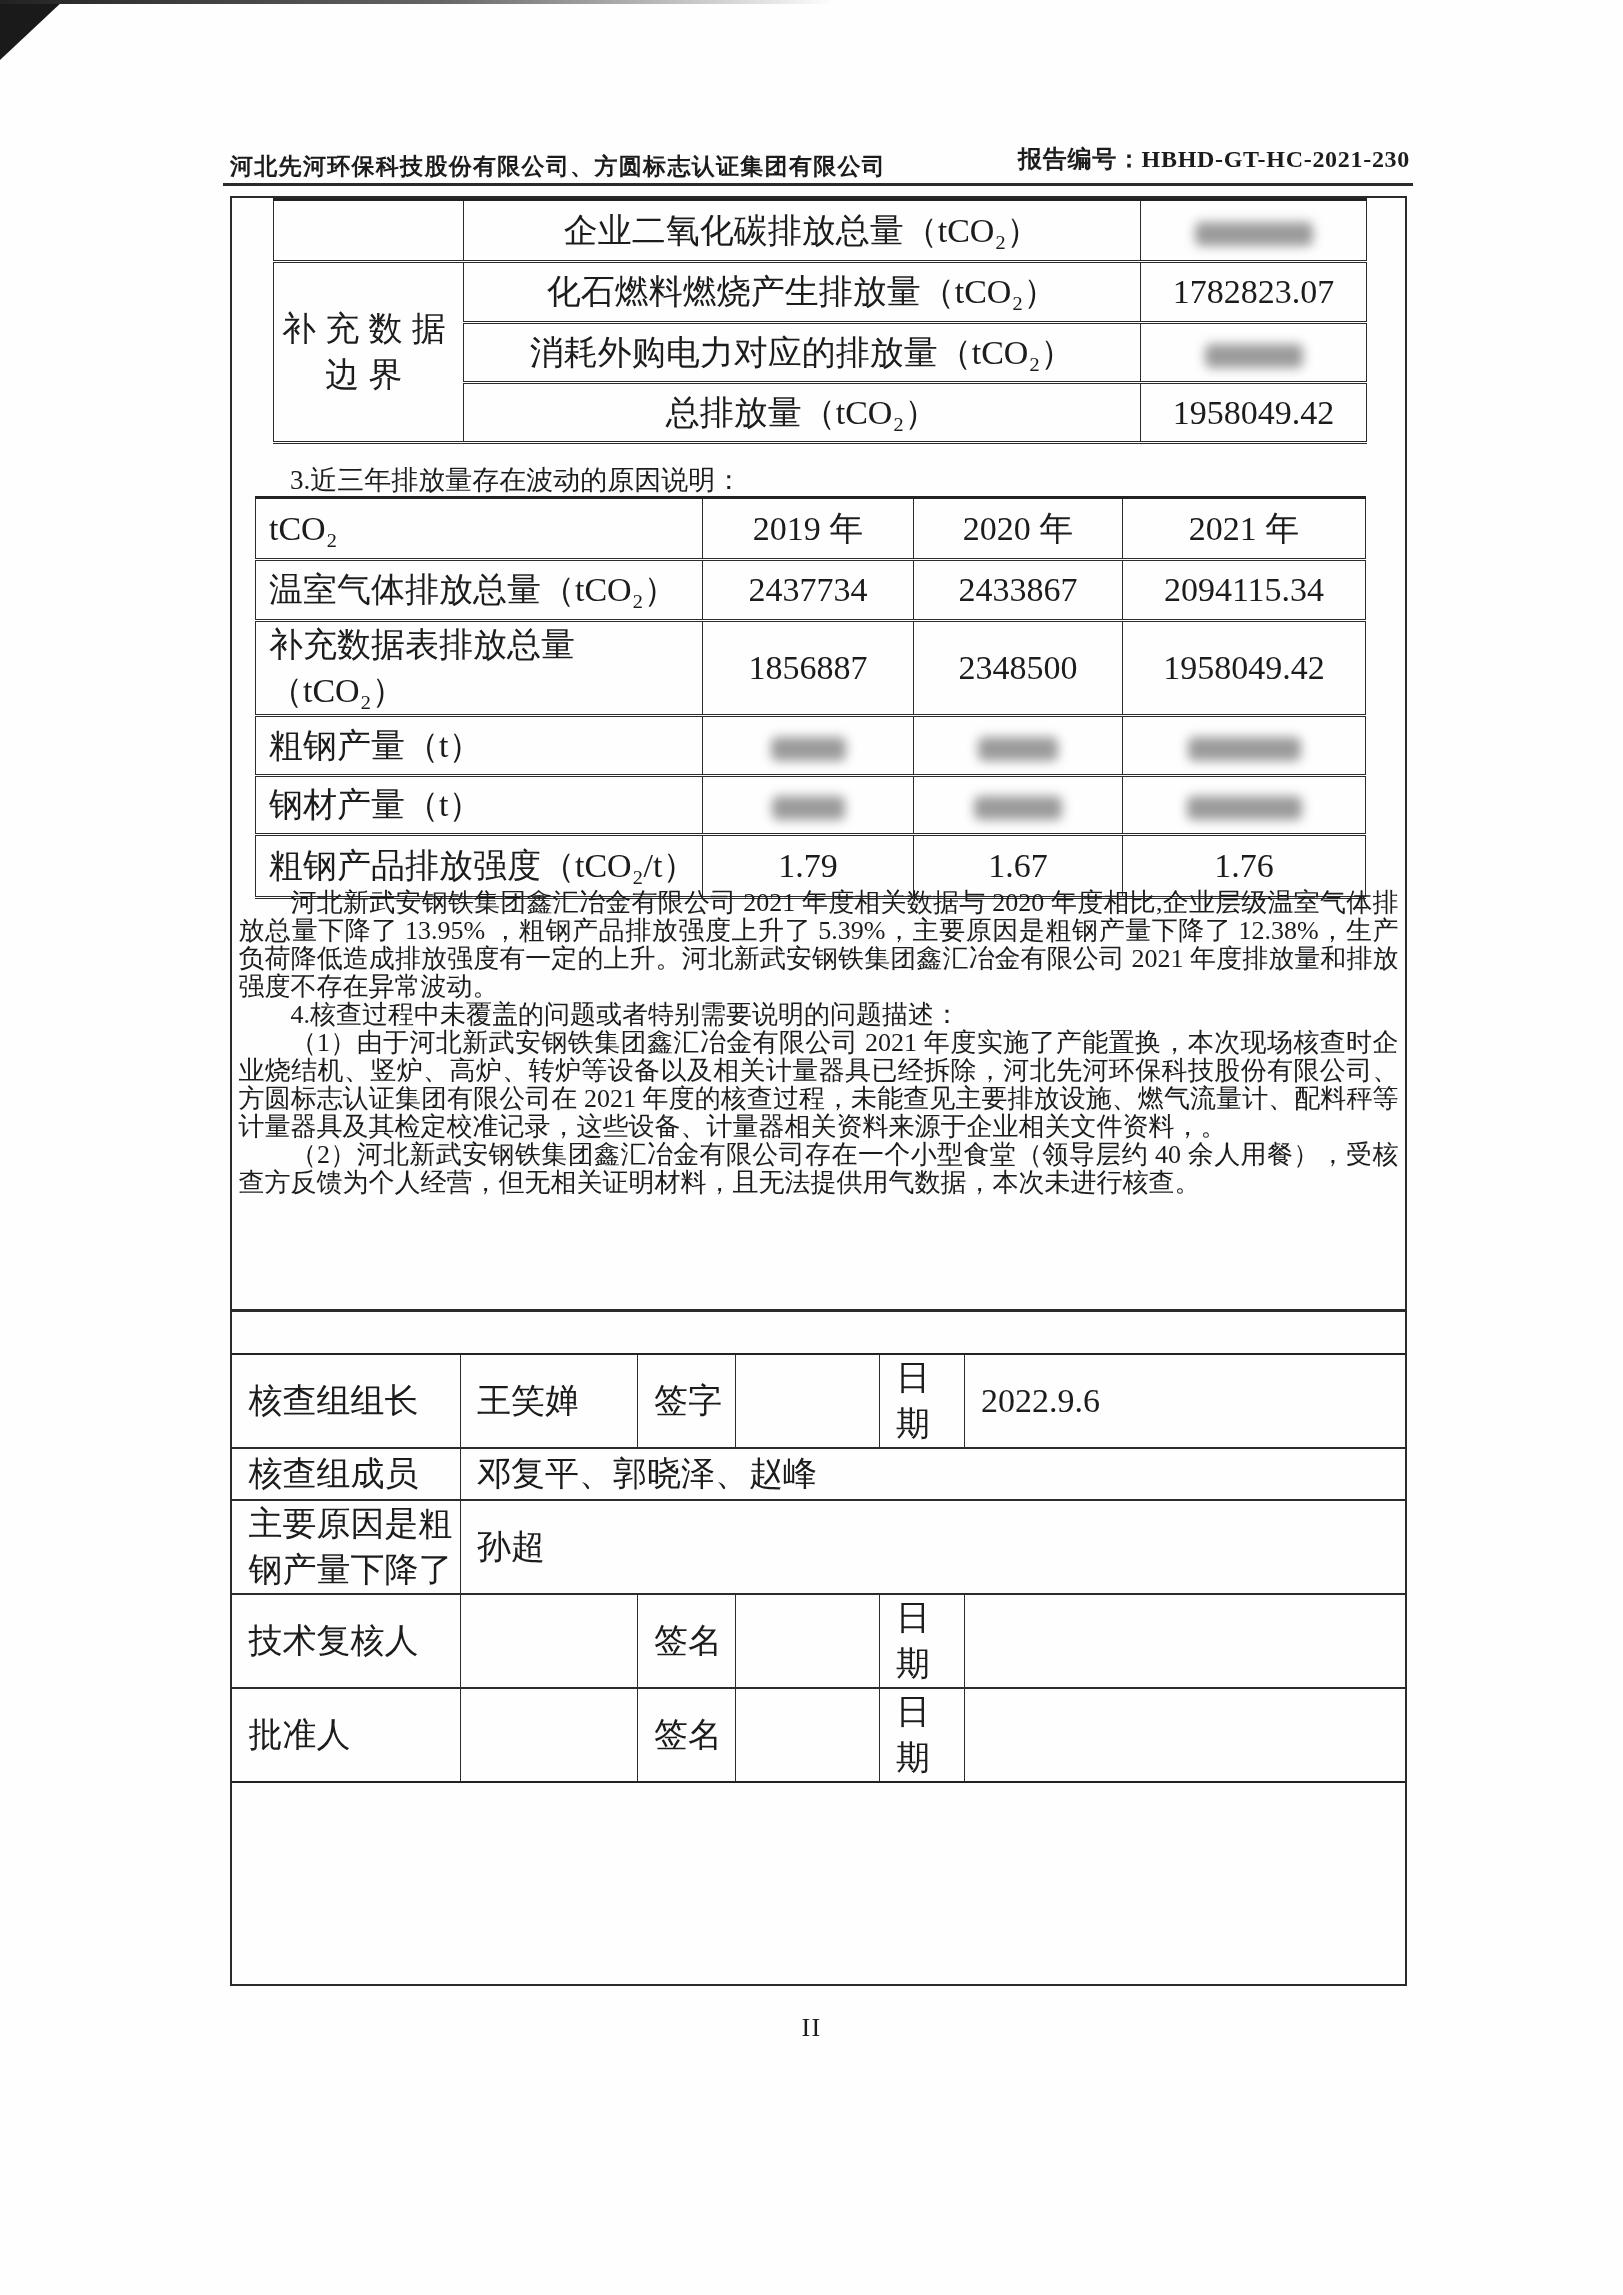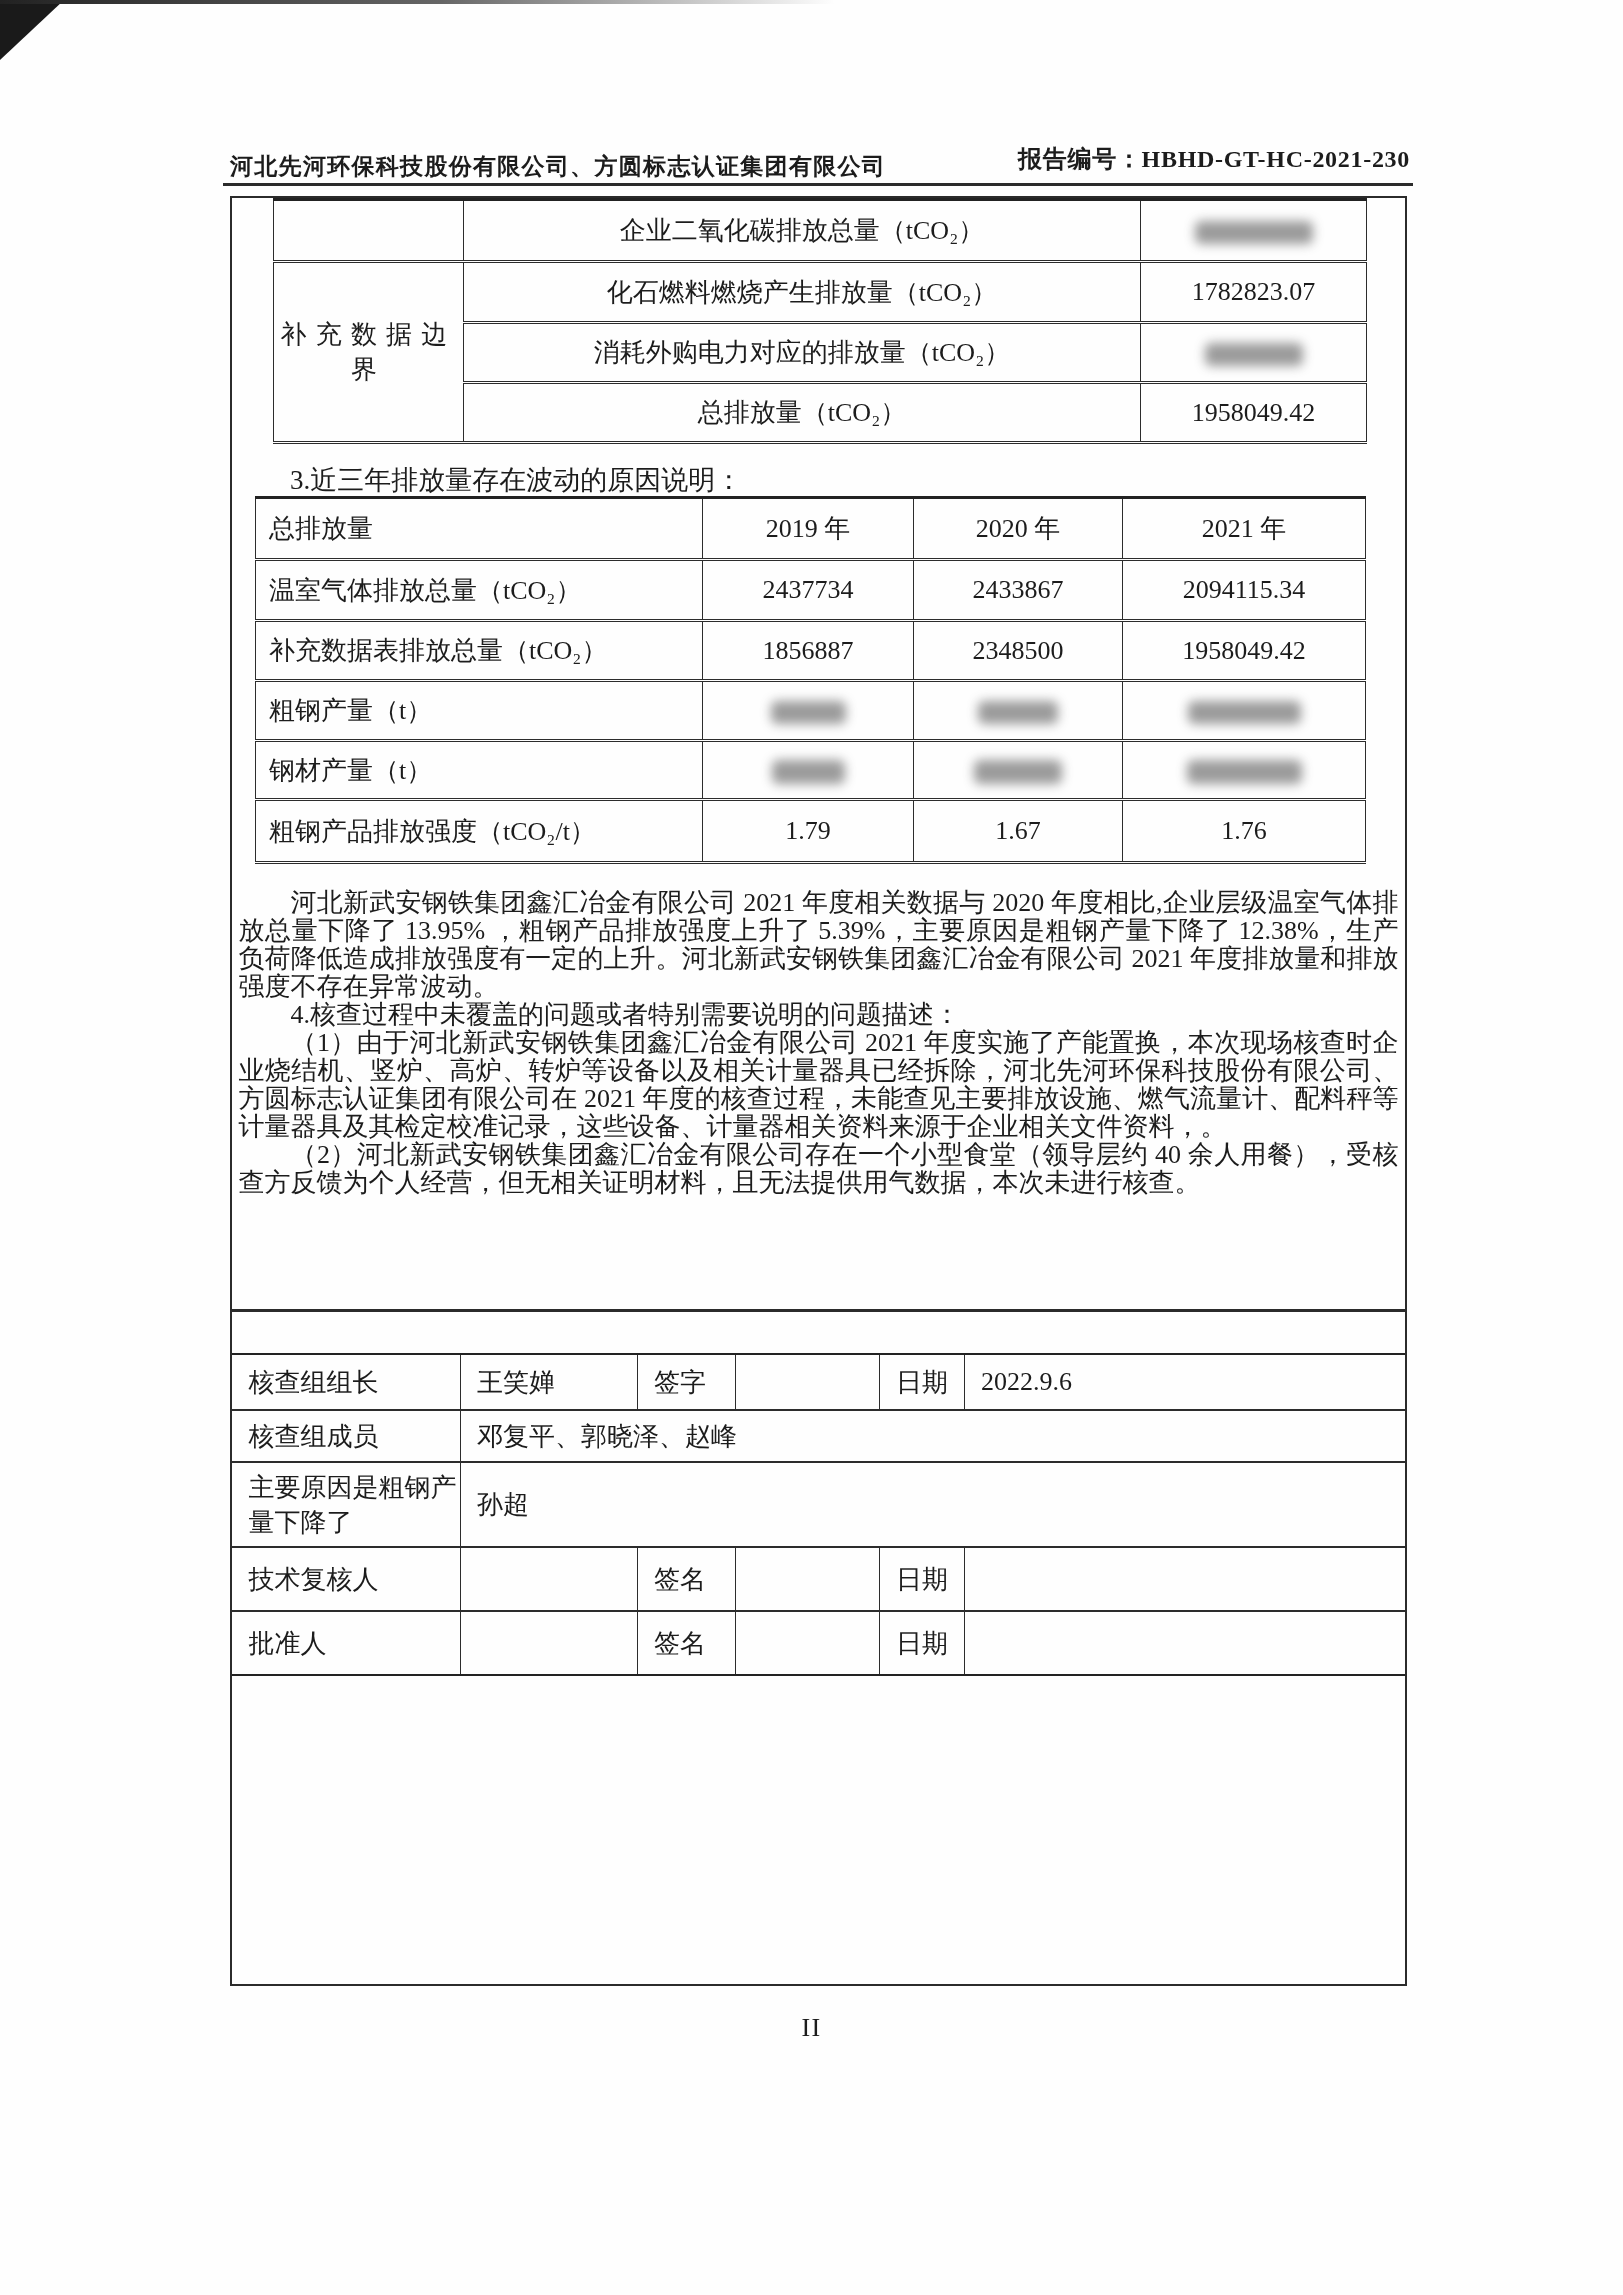--- a/index.html
+++ b/index.html
@@ -13,21 +13,21 @@
   .top-edge-artifact{position:absolute;top:0;left:0;width:982px;height:3.9px;
     background:linear-gradient(to right,#222 0%,#666 45%,rgba(0,0,0,0) 85%);}
   
   .hdr-left{position:absolute;left:230px;top:151px;font-size:23px;font-weight:bold;letter-spacing:1.3px;}
   .hdr-right{position:absolute;right:213px;top:143px;font-size:24px;font-weight:bold;letter-spacing:0.7px;}
   .hdr-rule{position:absolute;left:223px;top:183px;width:1190px;height:2.6px;background:#2b2b2b;}
   
   .frame{position:absolute;left:230px;top:196px;width:1173px;height:1786px;
     border:2px solid #2b2b2b;}
   
-  table{border-collapse:collapse;table-layout:fixed;position:absolute;font-size:26px;}
+  table{border-collapse:collapse;table-layout:fixed;position:absolute;font-size:34px;}
   td{padding:0;vertical-align:middle;overflow:hidden;}
   
   .t1{left:41px;top:0px;width:1093px;}
   .t1 td{border:1.3px solid #2c2c2c;border-bottom:3.3px double #2c2c2c;text-align:center;}
   .t1 tr:first-child td{border-top:3.9px solid #222;}
   .t1 .grp{letter-spacing:9.2px;}
   
   .t2{left:23px;top:298px;width:1111px;}
   .t2 td{border:1.3px solid #2c2c2c;border-bottom:3.3px double #2c2c2c;text-align:center;}
   .t2 tr:first-child td{border-top:3.3px solid #222;}
@@ -103,21 +103,21 @@
 
     <table class="t2">
       <colgroup>
           <col style="width:447px">
           <col style="width:211px">
           <col style="width:209px">
           <col style="width:243px">
         </colgroup>
       <tbody>
           <tr style="height:62px">
-        <td class="lab"><span>总排放量</span></td>
+        <td class="lab"><span>tCO₂</span></td>
         <td><span>2019 年</span></td>
         <td><span>2020 年</span></td>
         <td><span>2021 年</span></td>
       </tr>
       <tr style="height:61px">
         <td class="lab"><span>温室气体排放总量（tCO₂）</span></td>
         <td><span>2437734</span></td>
         <td><span>2433867</span></td>
         <td><span>2094115.34</span></td>
       </tr>

